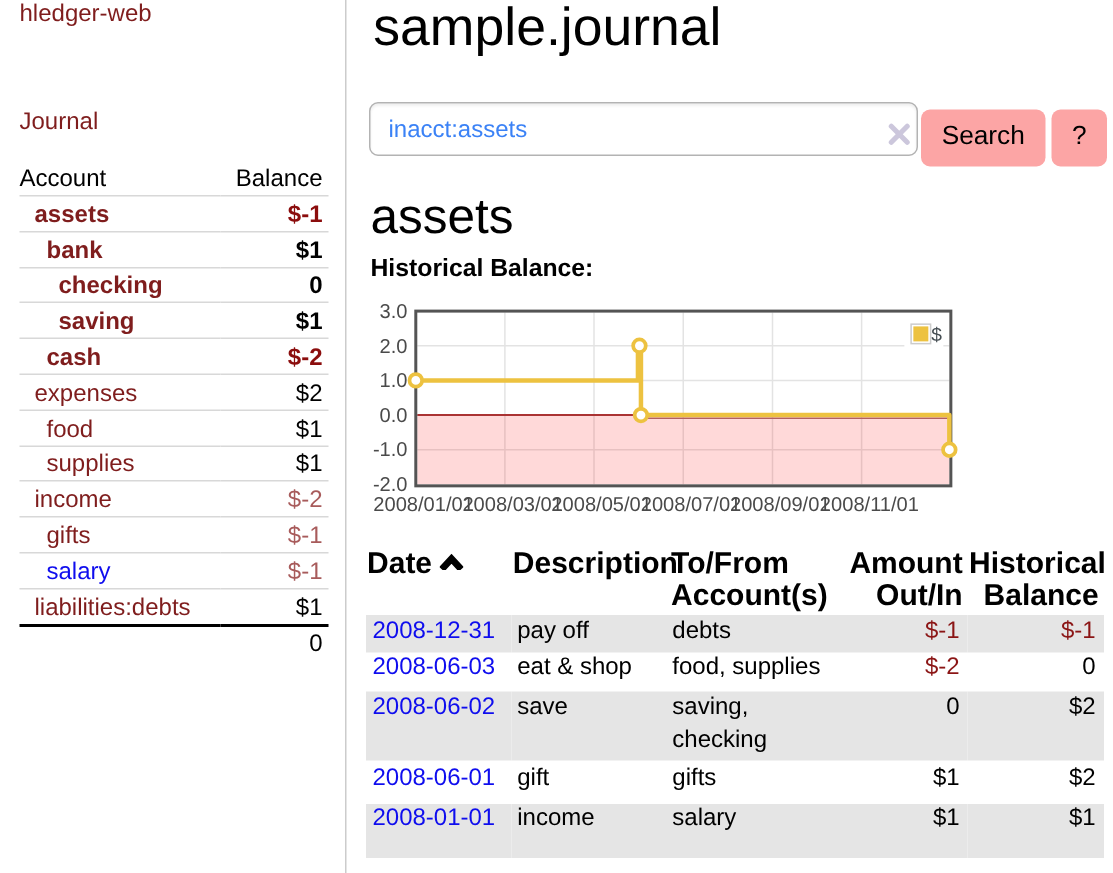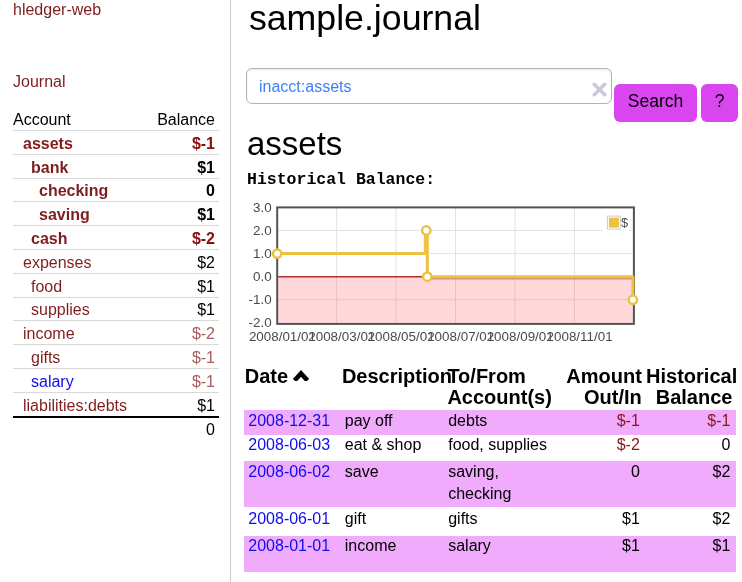--- a/index.html
+++ b/index.html
@@ -27,34 +27,34 @@
 #acctbl tr.tot td { border-top:2px solid #000; }
 #acctbl td.l0 { padding-left:10px; }
 #acctbl td.l1 { padding-left:18px; }
 #acctbl td.l2 { padding-left:26px; }
 #acctbl .b { font-weight:bold; }
 
 #h1 { position:absolute; left:248.9px; top:-2.4px; font-size:35.7px; font-weight:normal; margin:0; letter-spacing:0px; }
 #searchbox { position:absolute; left:246px; top:68px; width:364px; height:34px; border:1px solid #b3b3b3; border-radius:6px; background:#fff; box-shadow:inset 0 1.5px 2px rgba(0,0,0,0.07); }
 #searchtext { position:absolute; left:12px; top:0; line-height:36.2px; font-size:16px; color:#3b82f6; }
 #clearx2 { position:absolute; left:345px; top:13.2px; }
-.btn { position:absolute; top:84px; height:38px; background:#d946ef; border-radius:6px; font-size:17.5px; color:#000; text-align:center; line-height:34.5px; }
+.btn { position:absolute; top:73px; height:38px; background:#fca5a5; border-radius:6px; font-size:17.5px; color:#000; text-align:center; line-height:34.5px; }
 #btnsearch { left:614px; width:83px; }
 #btnq { left:701px; width:37px; }
 
 #h2 { position:absolute; left:247px; top:124.5px; font-size:33px; font-weight:normal; margin:0; }
-#histlabel { position:absolute; left:247px; top:169.7px; font-size:16.5px; font-weight:bold;font-family:Liberation Mono, monospace; }
+#histlabel { position:absolute; left:247px; top:169.7px; font-size:16.5px; font-weight:bold; }
 
 #chart { position:absolute; left:240px; top:195px; }
 
 #txntbl { position:absolute; left:244.3px; top:361.2px;  width:491.3px; table-layout:fixed; border-collapse:separate; border-spacing:0 1.4px; font-size:16px; }
 #txntbl th { font-weight:bold; font-size:20px; padding:3.9px 3.2px 1.3px 1.1px; line-height:21px; vertical-align:top; text-align:left; box-sizing:border-box;margin-left:32px; }
 #txntbl th.r, #txntbl td.r { text-align:right; }
 #txntbl td { padding:0.6px 5.2px 2.1px 4px; line-height:21.5px; vertical-align:top; box-sizing:border-box; }
-#txntbl tr.g td { background:#f0abfc; }
+#txntbl tr.g td { background:#e5e5e5; }
 #txntbl tr.tr1 td { height:24.6px; line-height:20.4px; }
 #txntbl tr.tr2 td { height:23.7px; line-height:16.6px; }
 #txntbl tr.tr3 td { height:45.9px; line-height:21.6px; }
 #txntbl tr.tr4 td { height:27.7px; line-height:22.2px; }
 #txntbl tr.tr5 td { height:36px; line-height:18px; }
 #txntbl col.c1 { width:96.5px; }
 #txntbl col.c2 { width:103.4px; }
 #txntbl col.c3 { width:109.8px; }
 #txntbl col.c4 { width:91px; }
 #txntbl col.c5 { width:90.6px; }

